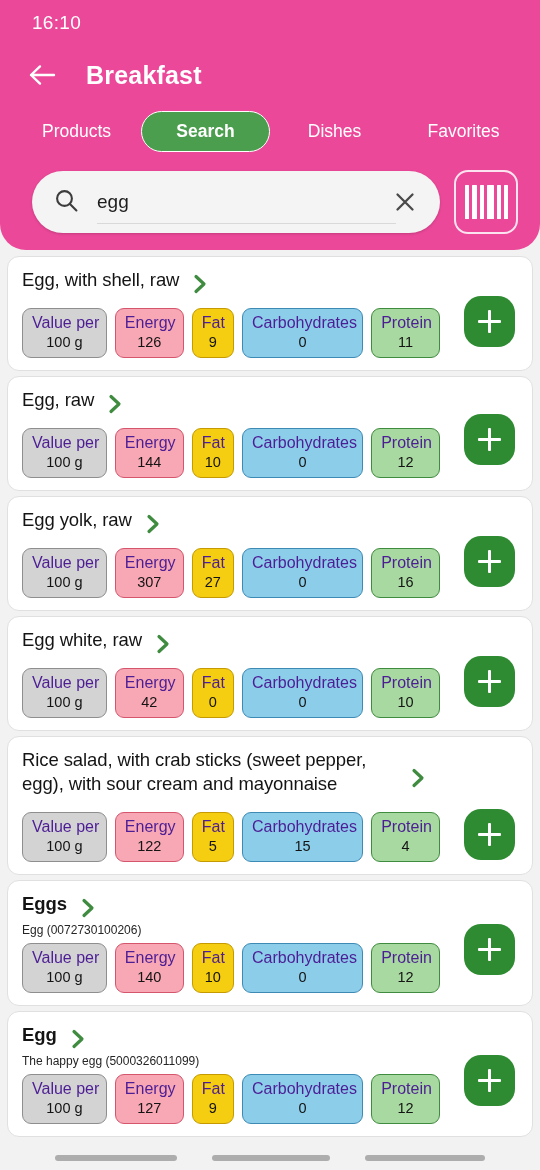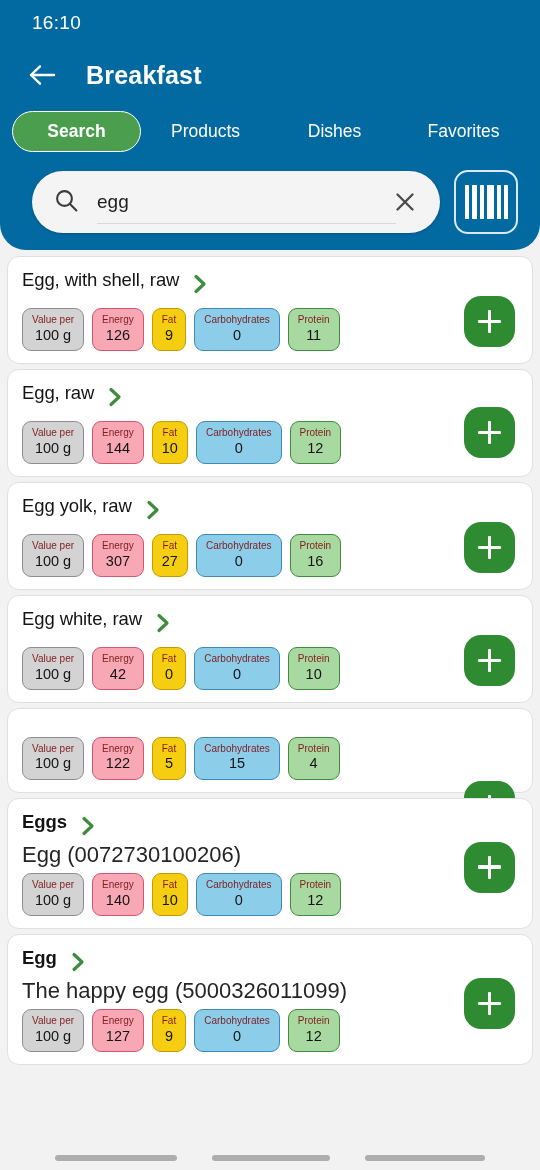--- a/index.html
+++ b/index.html
@@ -16,21 +16,21 @@
     position: relative;
     width: 540px;
     height: 1170px;
     background: #f2f2f2;
     display: flex;
     flex-direction: column;
   }
 
   
   .header {
-    background: #0369a1;
+    background: #ec4899;
     border-bottom-left-radius: 26px;
     border-bottom-right-radius: 26px;
     padding: 0 0 16px 0;
     flex: 0 0 auto;
     position: relative;
     z-index: 5;
   }
 
   .statusbar {
     height: 46px;
@@ -187,21 +187,21 @@
     line-height: 1.28;
     letter-spacing: -.1px;
   }
   .chevron {
     flex: 0 0 auto;
     margin-left: 14px;
     margin-top: 6px;
     display: block;
   }
   .card-sub {
-    font-size: 22px;
+    font-size: 12px;
     color: #252525;
     margin-top: 1px;
     padding-right: 92px;
     line-height: 1.25;
   }
 
   .chips {
     display: flex;
     align-items: stretch;
     gap: 8px;
@@ -213,21 +213,21 @@
     border-width: 1.6px;
     border-style: solid;
     padding: 5px 9px 6px 9px;
     text-align: center;
     display: flex;
     flex-direction: column;
     justify-content: center;
     gap: 1px;
     min-width: 0;
   }
-  .chip-label { font-size: 10px; color: #7f1d1d; white-space: nowrap; line-height: 1.18; }
+  .chip-label { font-size: 16px; color: #4c1d95; white-space: nowrap; line-height: 1.18; }
   .chip-value { font-size: 14.5px; color: #141414; line-height: 1.18; }
 
   .chip-per   { background: #d3d3d3; border-color: #8e8e8e; }
   .chip-energy{ background: #f7a8b4; border-color: #d4556c; }
   .chip-fat   { background: #f5cd11; border-color: #c49a00; }
   .chip-carb  { background: #8ccdea; border-color: #3d8bb5; }
   .chip-prot  { background: #a8d9a0; border-color: #3f8b3f; }
 
   .add-btn {
     position: absolute;
@@ -287,22 +287,22 @@
         <span>
           <svg width="28" height="24" viewBox="0 0 28 24" fill="none">
             <path d="M26 12H3M3 12l9-8.6M3 12l9 8.6" stroke="#ffffff" stroke-width="2.4" stroke-linecap="round" stroke-linejoin="round"></path>
           </svg>
         </span>
       </div>
       <div class="page-title">Breakfast</div>
     </div>
 
     <div class="tabs">
+      <div class="tab">Products</div>
       <div class="tab active">Search</div>
-      <div class="tab">Products</div>
       <div class="tab">Dishes</div>
       <div class="tab">Favorites</div>
     </div>
 
     <div class="searchrow">
       <div class="searchbox">
         <span class="search-icon">
           <svg width="25" height="25" viewBox="0 0 25 25" fill="none">
             <circle cx="10.5" cy="10.5" r="7.4" stroke="#3c3c3c" stroke-width="2.1"></circle>
             <path d="M16.2 16.2L22.4 22.4" stroke="#3c3c3c" stroke-width="2.1" stroke-linecap="round"></path>
@@ -464,20 +464,28 @@
         </div>
         <div class="chip chip-prot">
           <div class="chip-label">Protein</div>
           <div class="chip-value">10</div>
         </div>
       </div>
       <div class="add-btn" style="top:39px"></div>
     </div>
 
     <div class="card">
+      <div class="card-title-row">
+        <div class="card-title">Rice salad, with crab sticks (sweet pepper, egg), with sour cream and mayonnaise</div>
+        <span class="chevron" style="margin-top:20px">
+          <svg width="15" height="20" viewBox="0 0 15 20" fill="none">
+              <path d="M3 2.5L11 10L3 17.5" stroke="#3f8b3f" stroke-width="3.2" stroke-linecap="round" stroke-linejoin="round"></path>
+            </svg>
+        </span>
+      </div>
       <div class="chips" style="margin-top:17px">
         <div class="chip chip-per">
           <div class="chip-label">Value per</div>
           <div class="chip-value">100 g</div>
         </div>
         <div class="chip chip-energy">
           <div class="chip-label">Energy</div>
           <div class="chip-value">122</div>
         </div>
         <div class="chip chip-fat">

